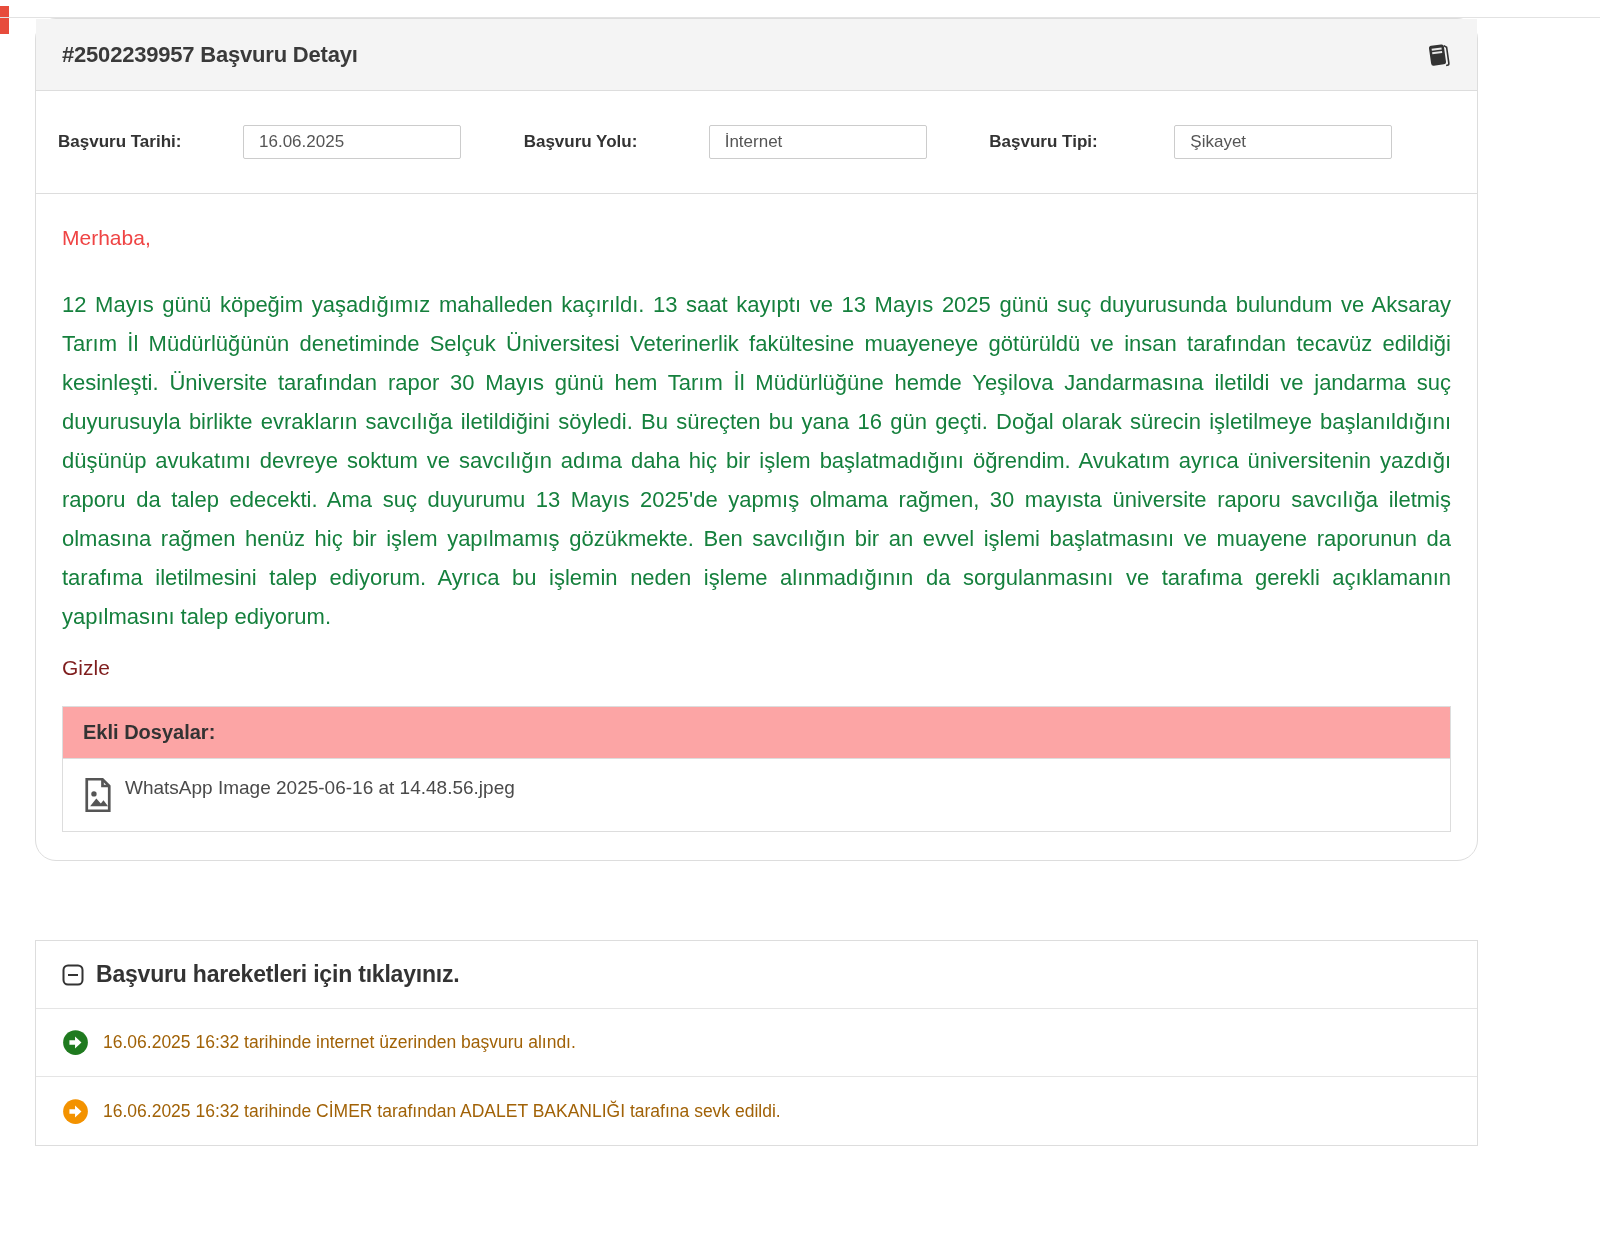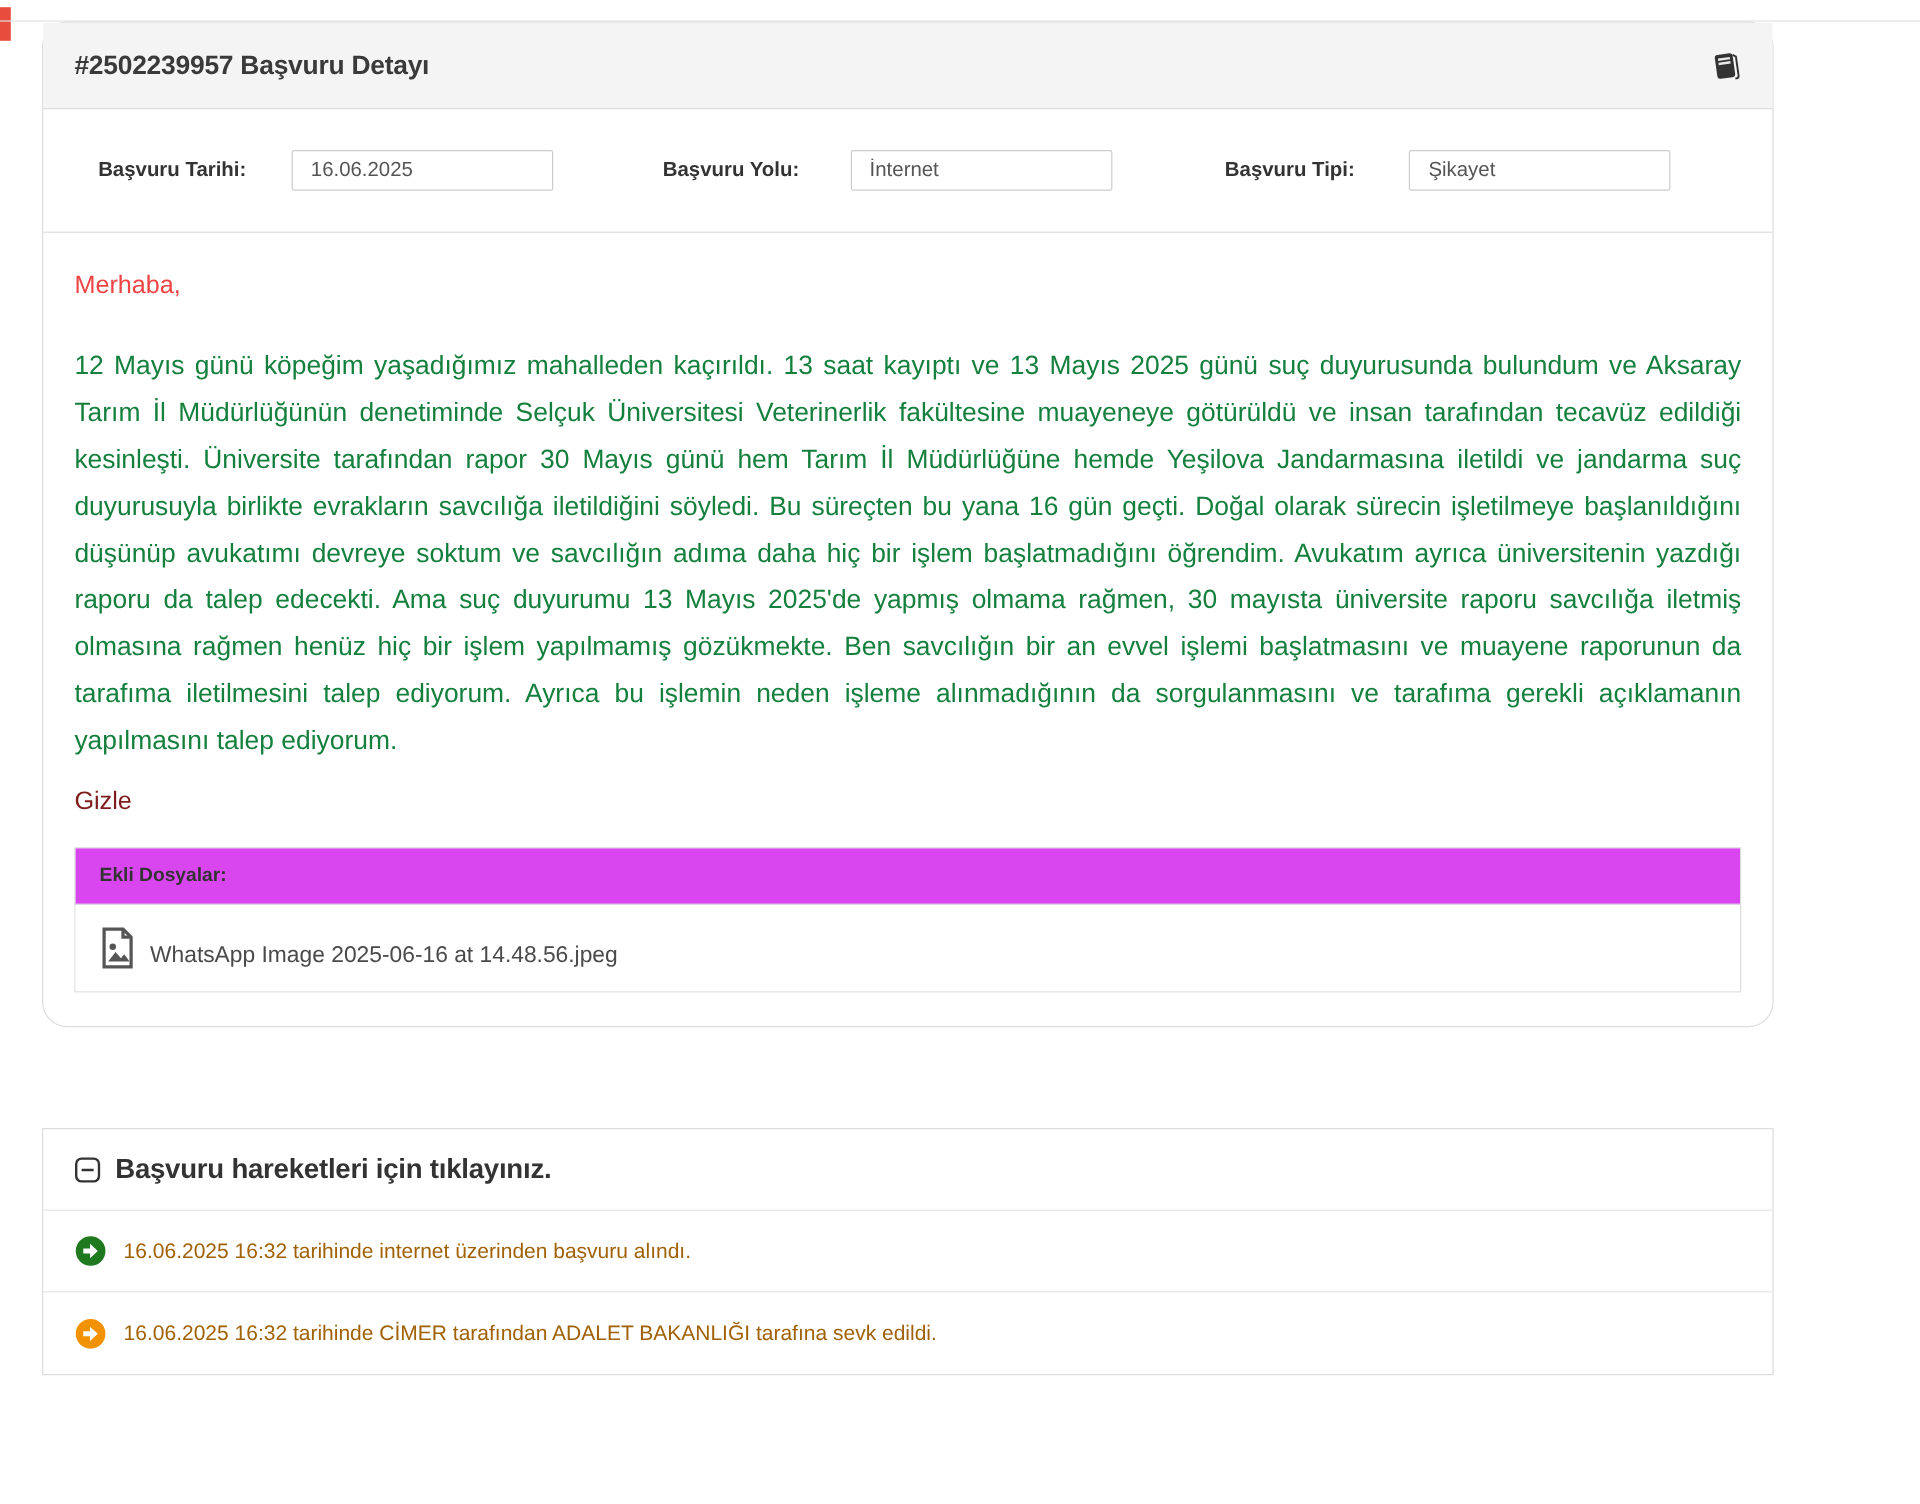--- a/index.html
+++ b/index.html
@@ -34,21 +34,21 @@
     letter-spacing: -0.2px;
   }
   .book-icon { width: 26px; height: 26px; display: inline-flex; cursor: pointer; }
   .fields-row {
     display: flex; align-items: center;
     height: 103px; border-bottom: 1px solid #ddd;
     padding: 0 22px;
   }
   .field-group { flex: 1; display: flex; align-items: center; }
   .field-label {
-    width: 185px; text-align: center; padding-right: 14px;
+    width: 185px; text-align: left; padding-right: 14px;
     font-size: 17px; font-weight: bold; color: #333;
   }
   .field-input {
     width: 218px; height: 34px;
     border: 1px solid #ccc; border-radius: 2px;
     padding: 0 15px; font-size: 17px; color: #555;
     font-family: "Liberation Sans", sans-serif; font-stretch: condensed;
     background: #fff;
   }
   .detail-body { padding: 24px 26px 28px 26px; }
@@ -58,25 +58,25 @@
     font-size: 22px; line-height: 39px; color: #15803d;
     text-align: justify;
   }
   .message-closing { font-size: 21px; line-height: 39px; color: #444; }
   .hide-link {
     display: inline-block; margin-top: 20px;
     font-size: 21px; color: #7f1d1d; text-decoration: none; cursor: pointer;
   }
   .attachment-box { margin-top: 26px; border: 1px solid #ddd; }
   .attachment-header {
-    background: #d946ef; border-bottom: 1px solid #ddd;
-    padding: 14px 20px; font-size: 16px; font-weight: bold; color: #333;
+    background: #fca5a5; border-bottom: 1px solid #ddd;
+    padding: 14px 20px; font-size: 20px; font-weight: bold; color: #333;
   }
   .attachment-row {
-    display: flex; align-items: flex-end; gap: 12px;
+    display: flex; align-items: flex-start; gap: 12px;
     padding: 18px 20px; background: #fff; cursor: pointer;
   }
   .file-image-icon { width: 30px; height: 36px; display: inline-flex; }
   .file-name { font-size: 19px; color: #4a4a4a; }
   .movements-card { top: 940px; }
   .movements-header {
     display: flex; align-items: center; gap: 12px;
     height: 68px; padding: 0 26px;
     border-bottom: 1px solid #e5e5e5; cursor: pointer; text-align: center;
   }

